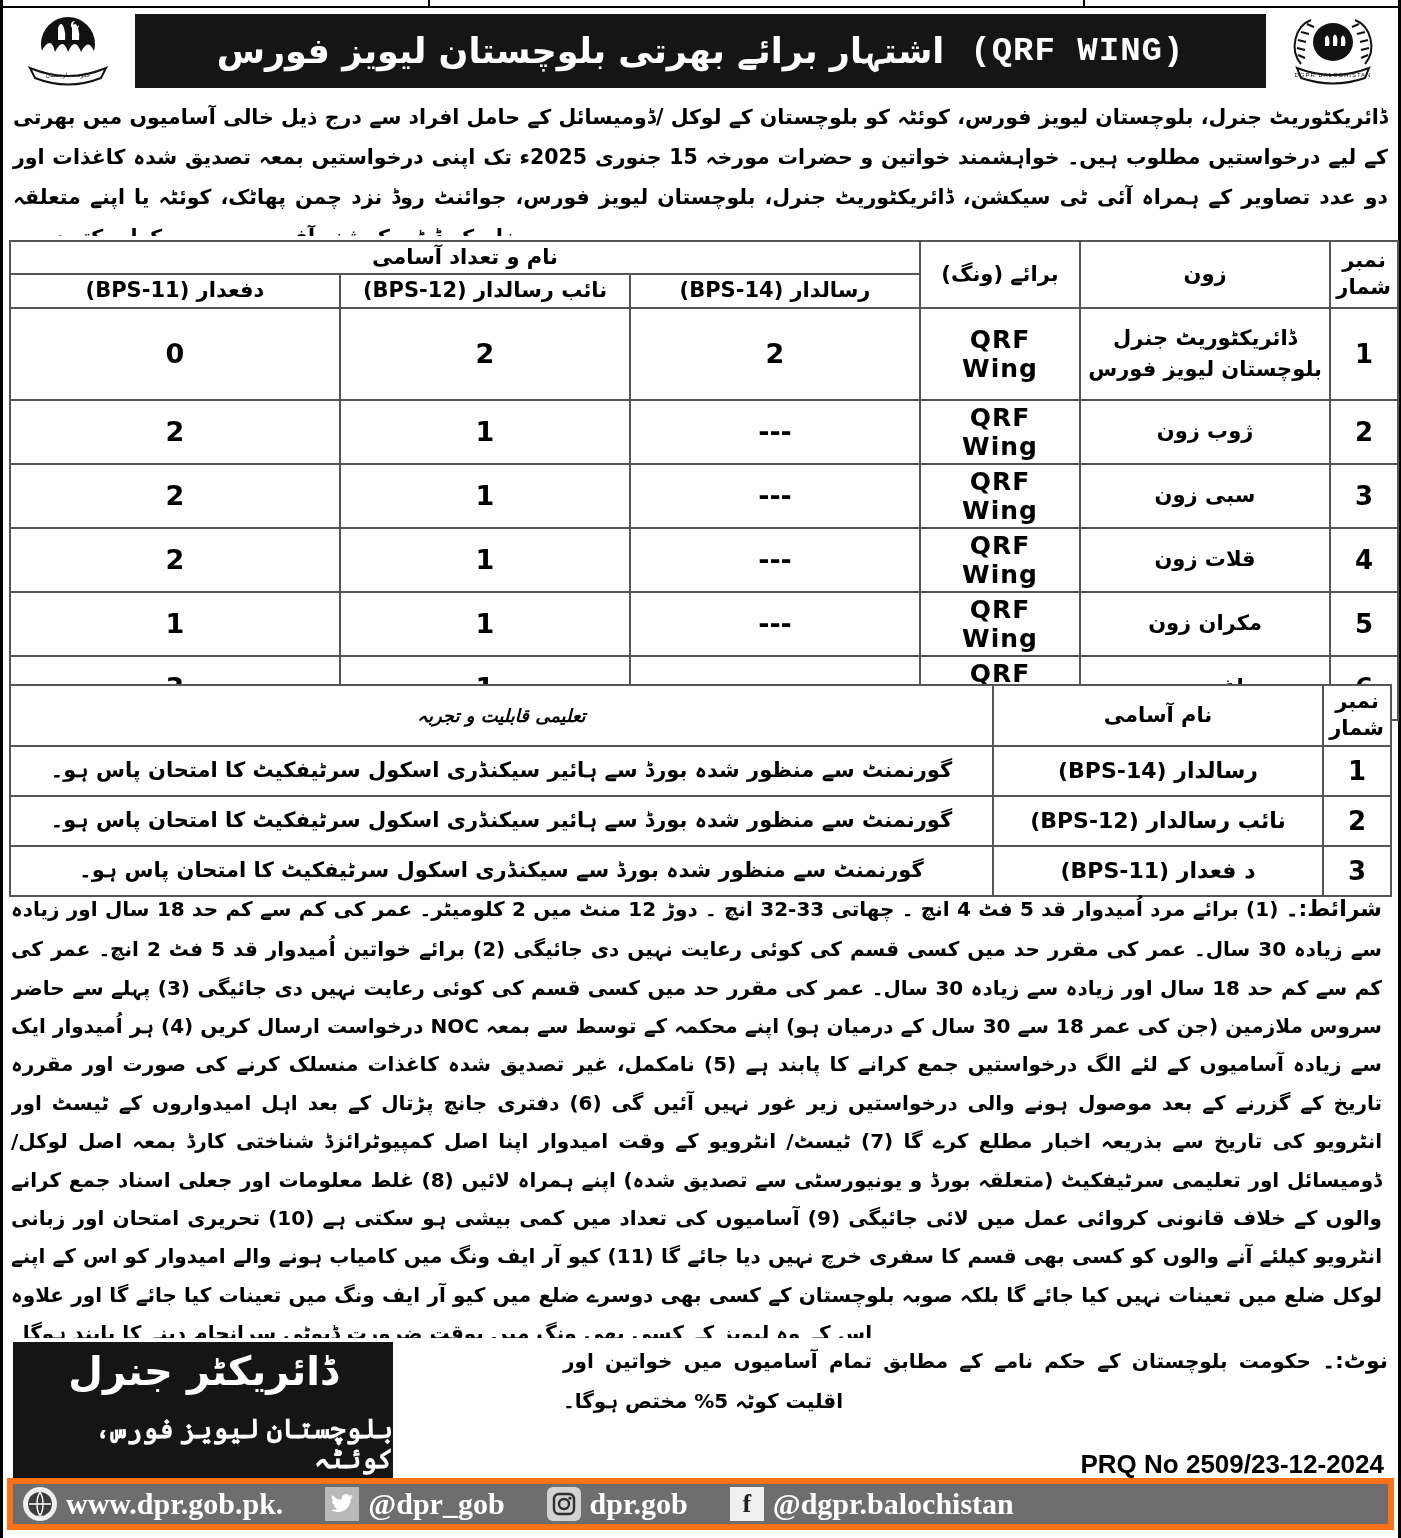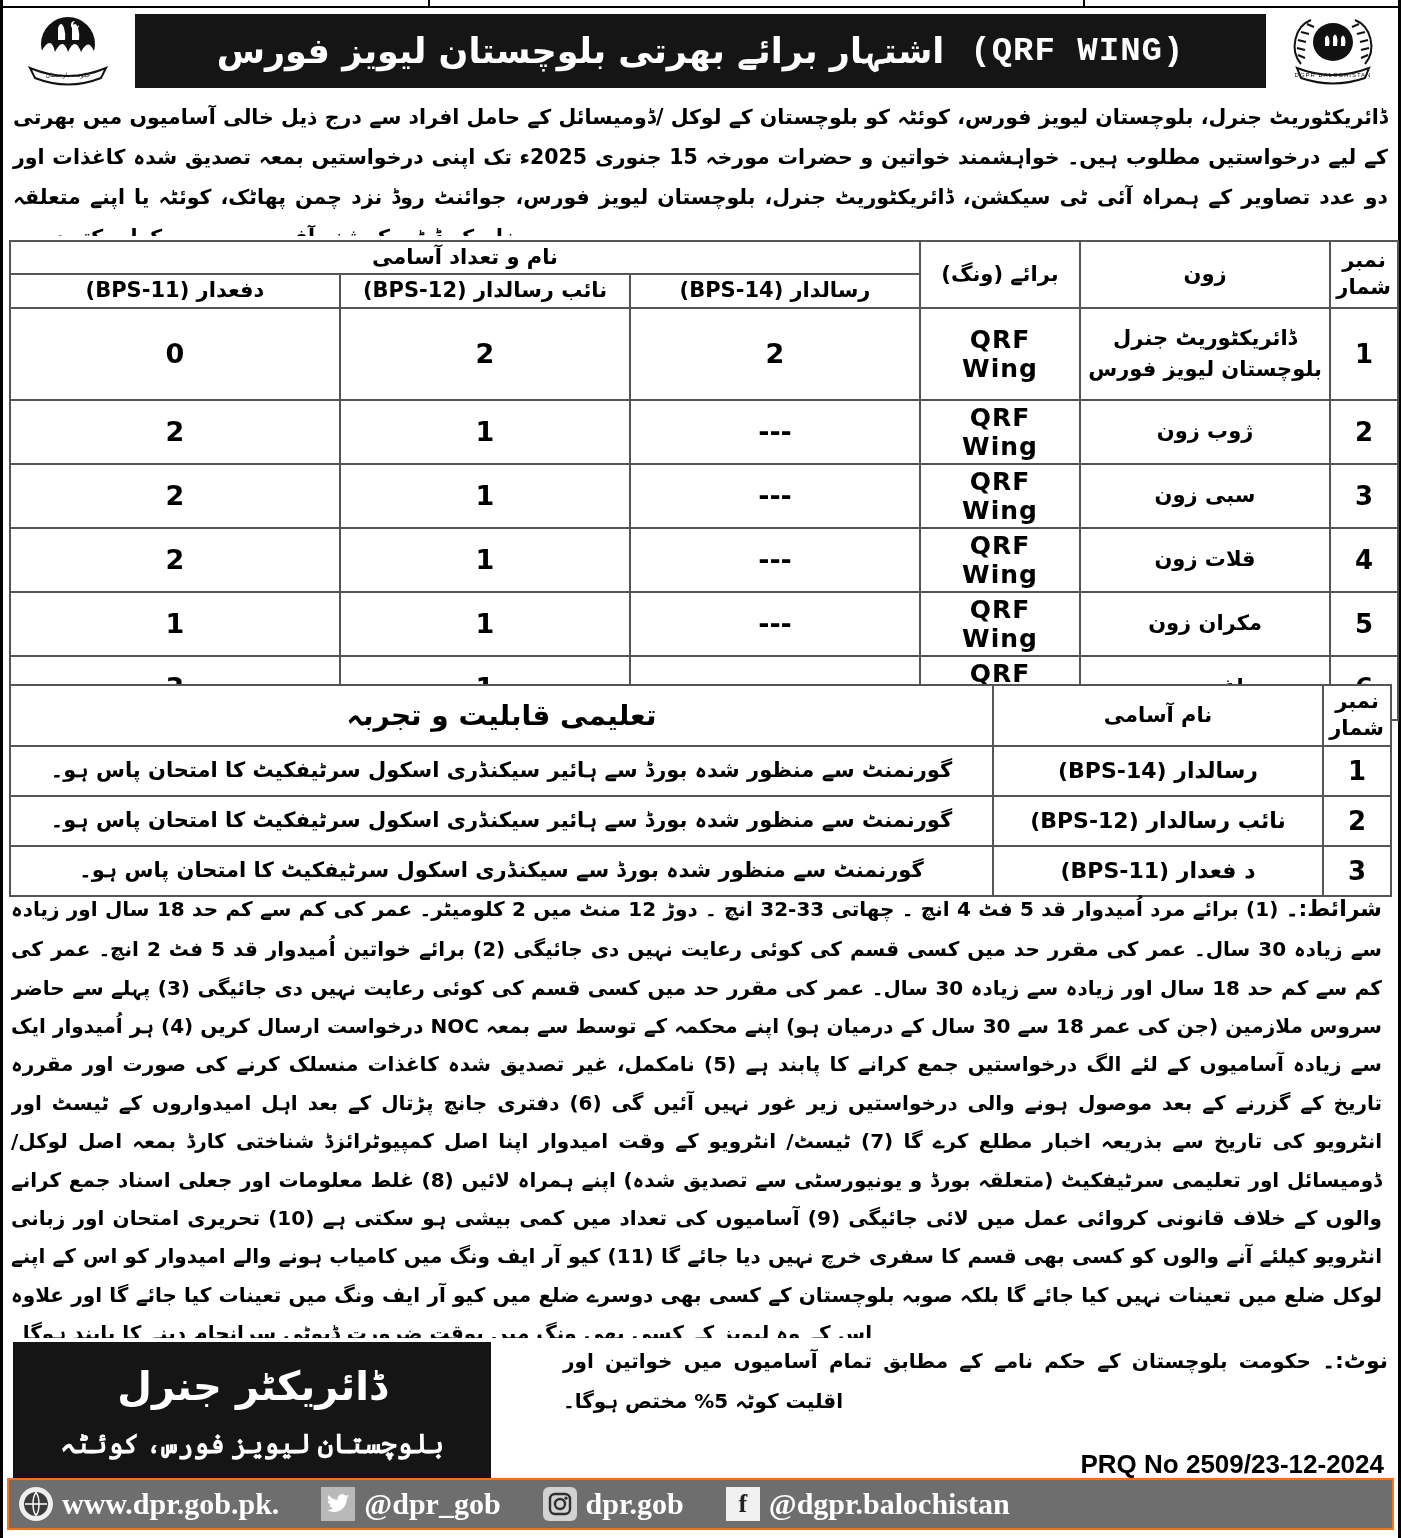--- a/index.html
+++ b/index.html
@@ -169,22 +169,23 @@
     white-space: nowrap;
   }
   .qual-cell {
     font-size: 21px;
     text-align: right;
     padding-right: 14px;
     line-height: 1.5;
     border-radius: 6px;
   }
   .qual-head {
-    font-size: 28px;
+    font-size: 18px;
     text-align: center;
+    font-style: italic;
   }
 
   
   .c-sr   { width: 68px; }
   .c-zone { width: 250px; }
   .c-wing { width: 160px; }
   .c-r14  { width: 290px; }
   .c-r12  { width: 290px; }
   .c-r11  { width: 330px; }
 
@@ -223,21 +224,21 @@
     text-align-last: left;
     font-weight: 600;
   }
   .note b.lbl { font-weight: 800; font-size: 22px; }
 
   
   .sig {
     position: absolute;
     top: 1342px;
     left: 10px;
-    width: 478px;
+    width: 380px;
     height: 140px;
     background: #151515;
     color: #fff;
     display: flex;
     flex-direction: column;
     align-items: center;
     justify-content: center;
     gap: 22px;
     direction: rtl;
     box-sizing: border-box;
@@ -274,21 +275,21 @@
     right: 4px;
     top: 1478px;
     height: 52px;
     background: #6e6e6e;
     display: flex;
     align-items: center;
     direction: ltr;
     padding: 0 10px;
     gap: 12px;
     box-sizing: border-box;
-    border: 2px solid #f97316;
+    border: 6px solid #f97316;
   }
   .footer .item {
     display: flex;
     align-items: center;
     gap: 9px;
     color: #ffffff;
     font-family: "Liberation Serif", serif;
     font-size: 30px;
     font-weight: 700;
     white-space: nowrap;

